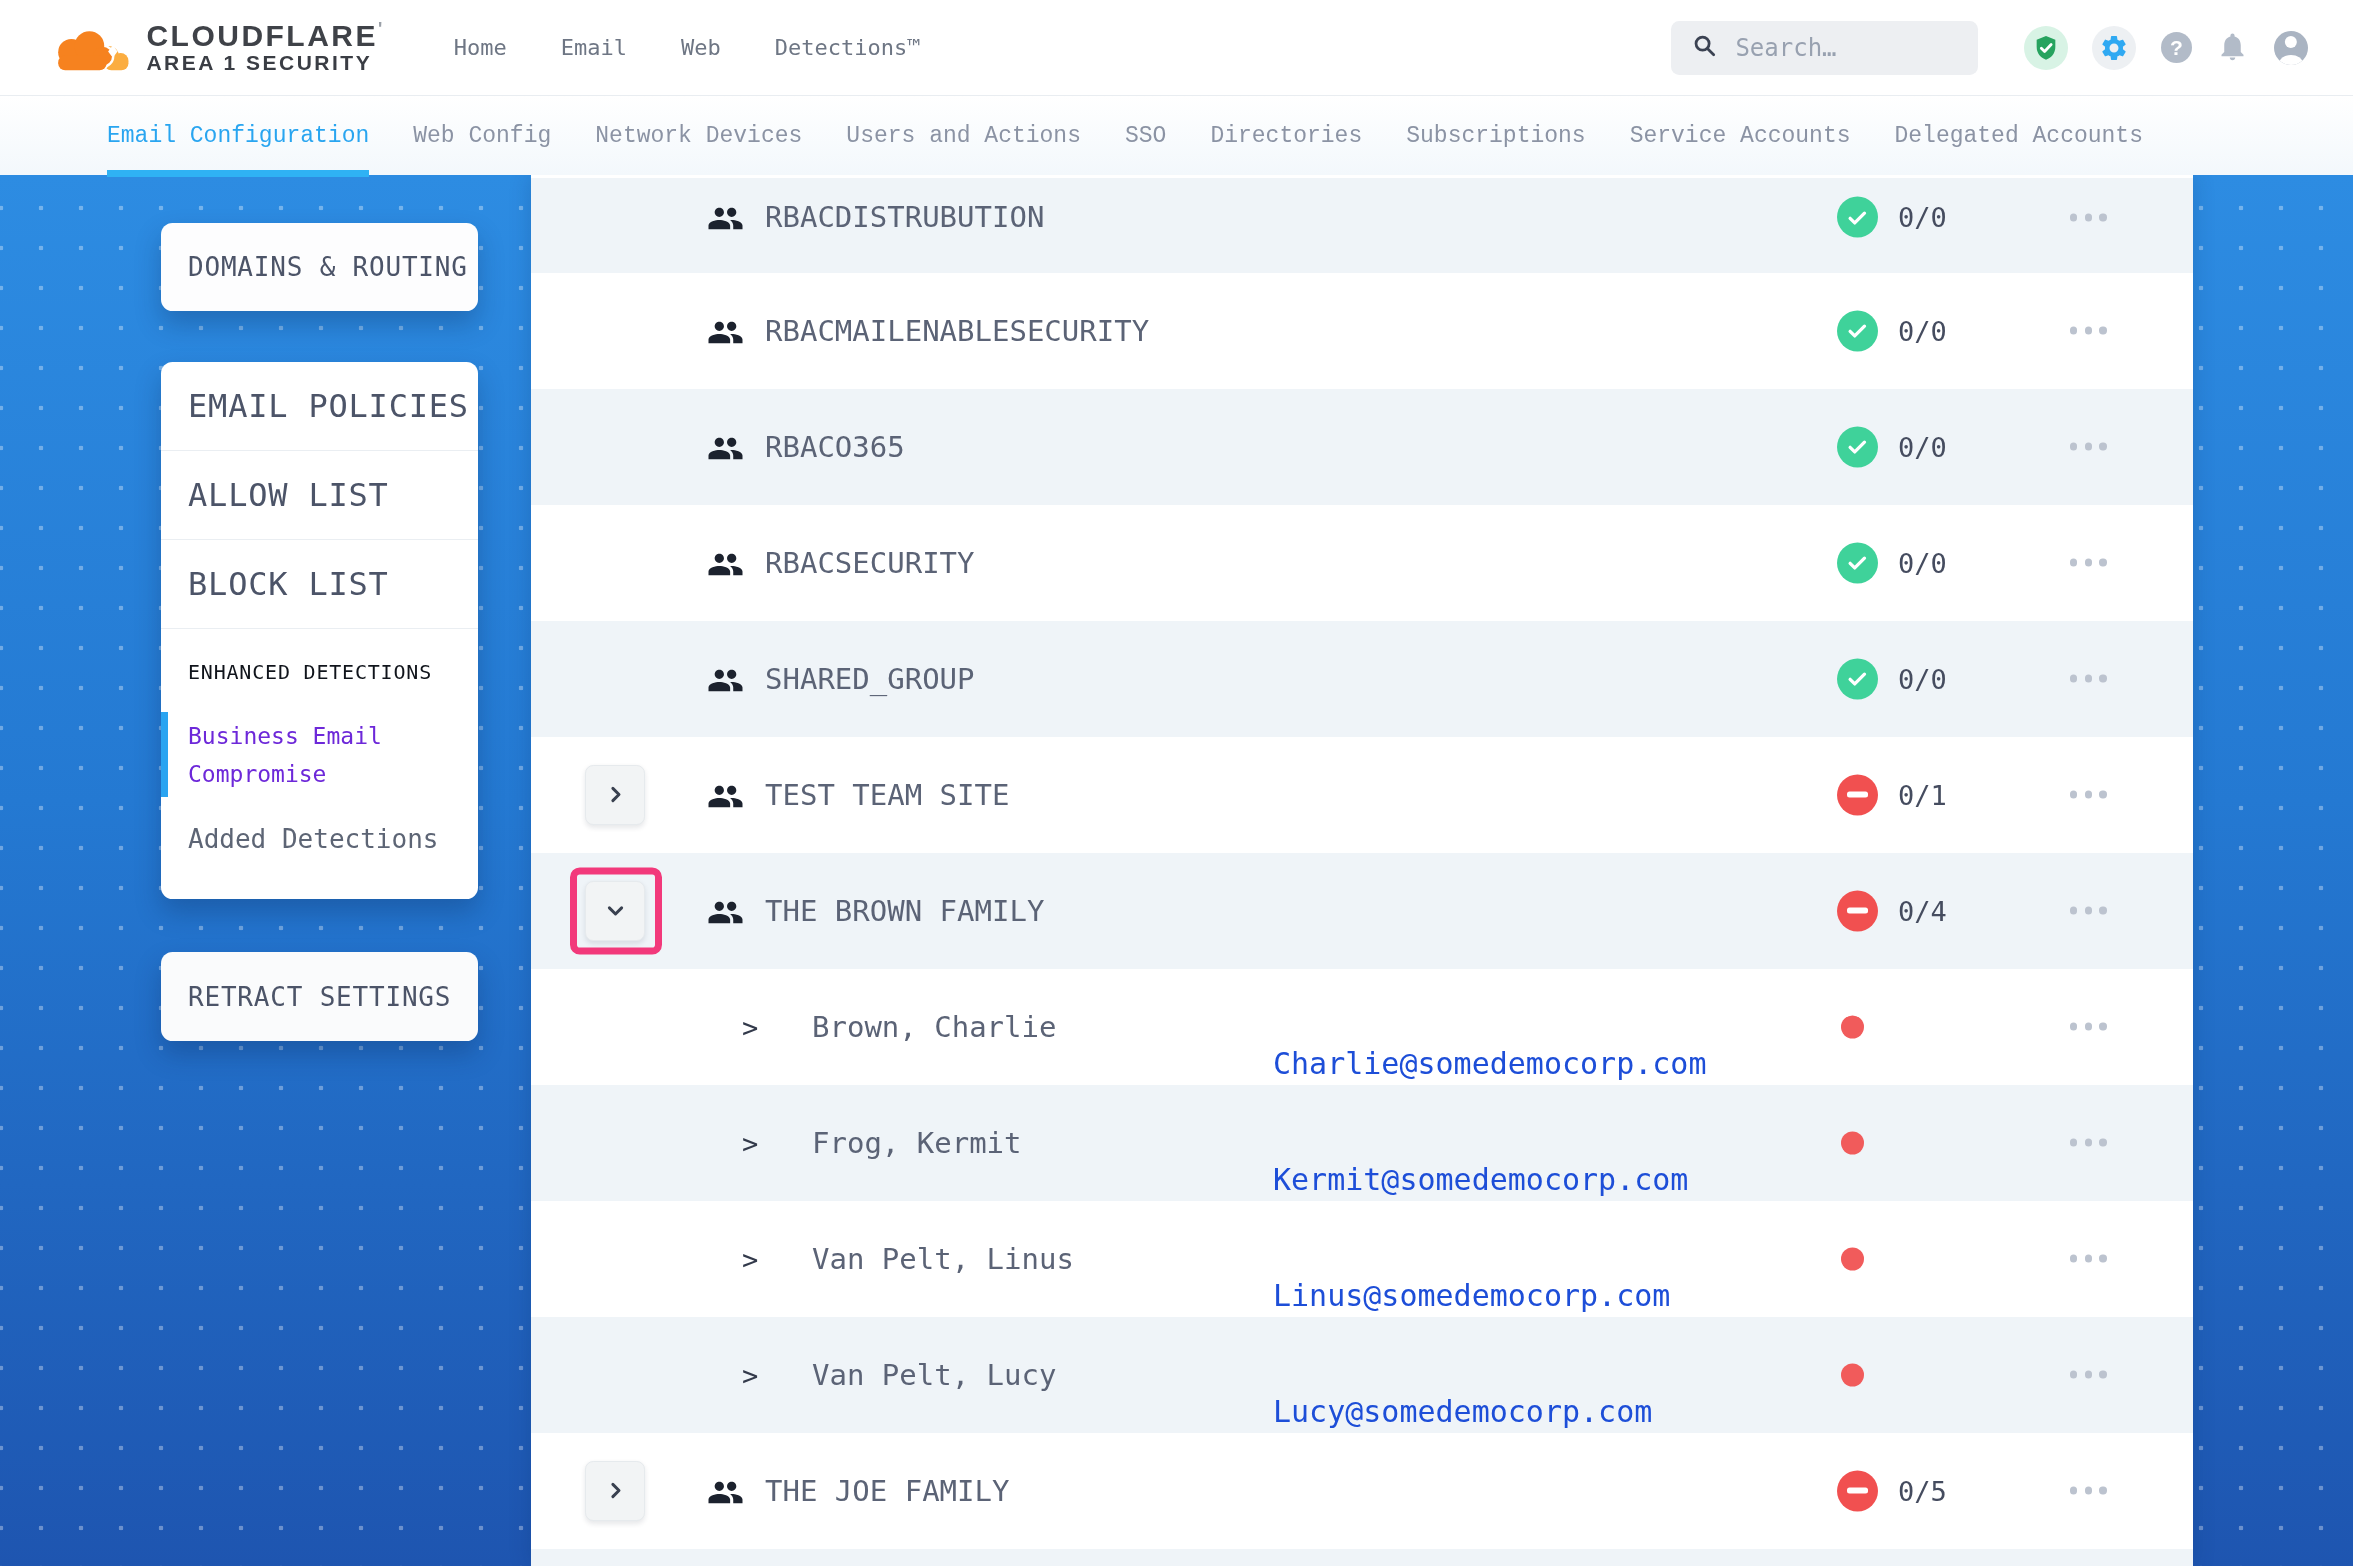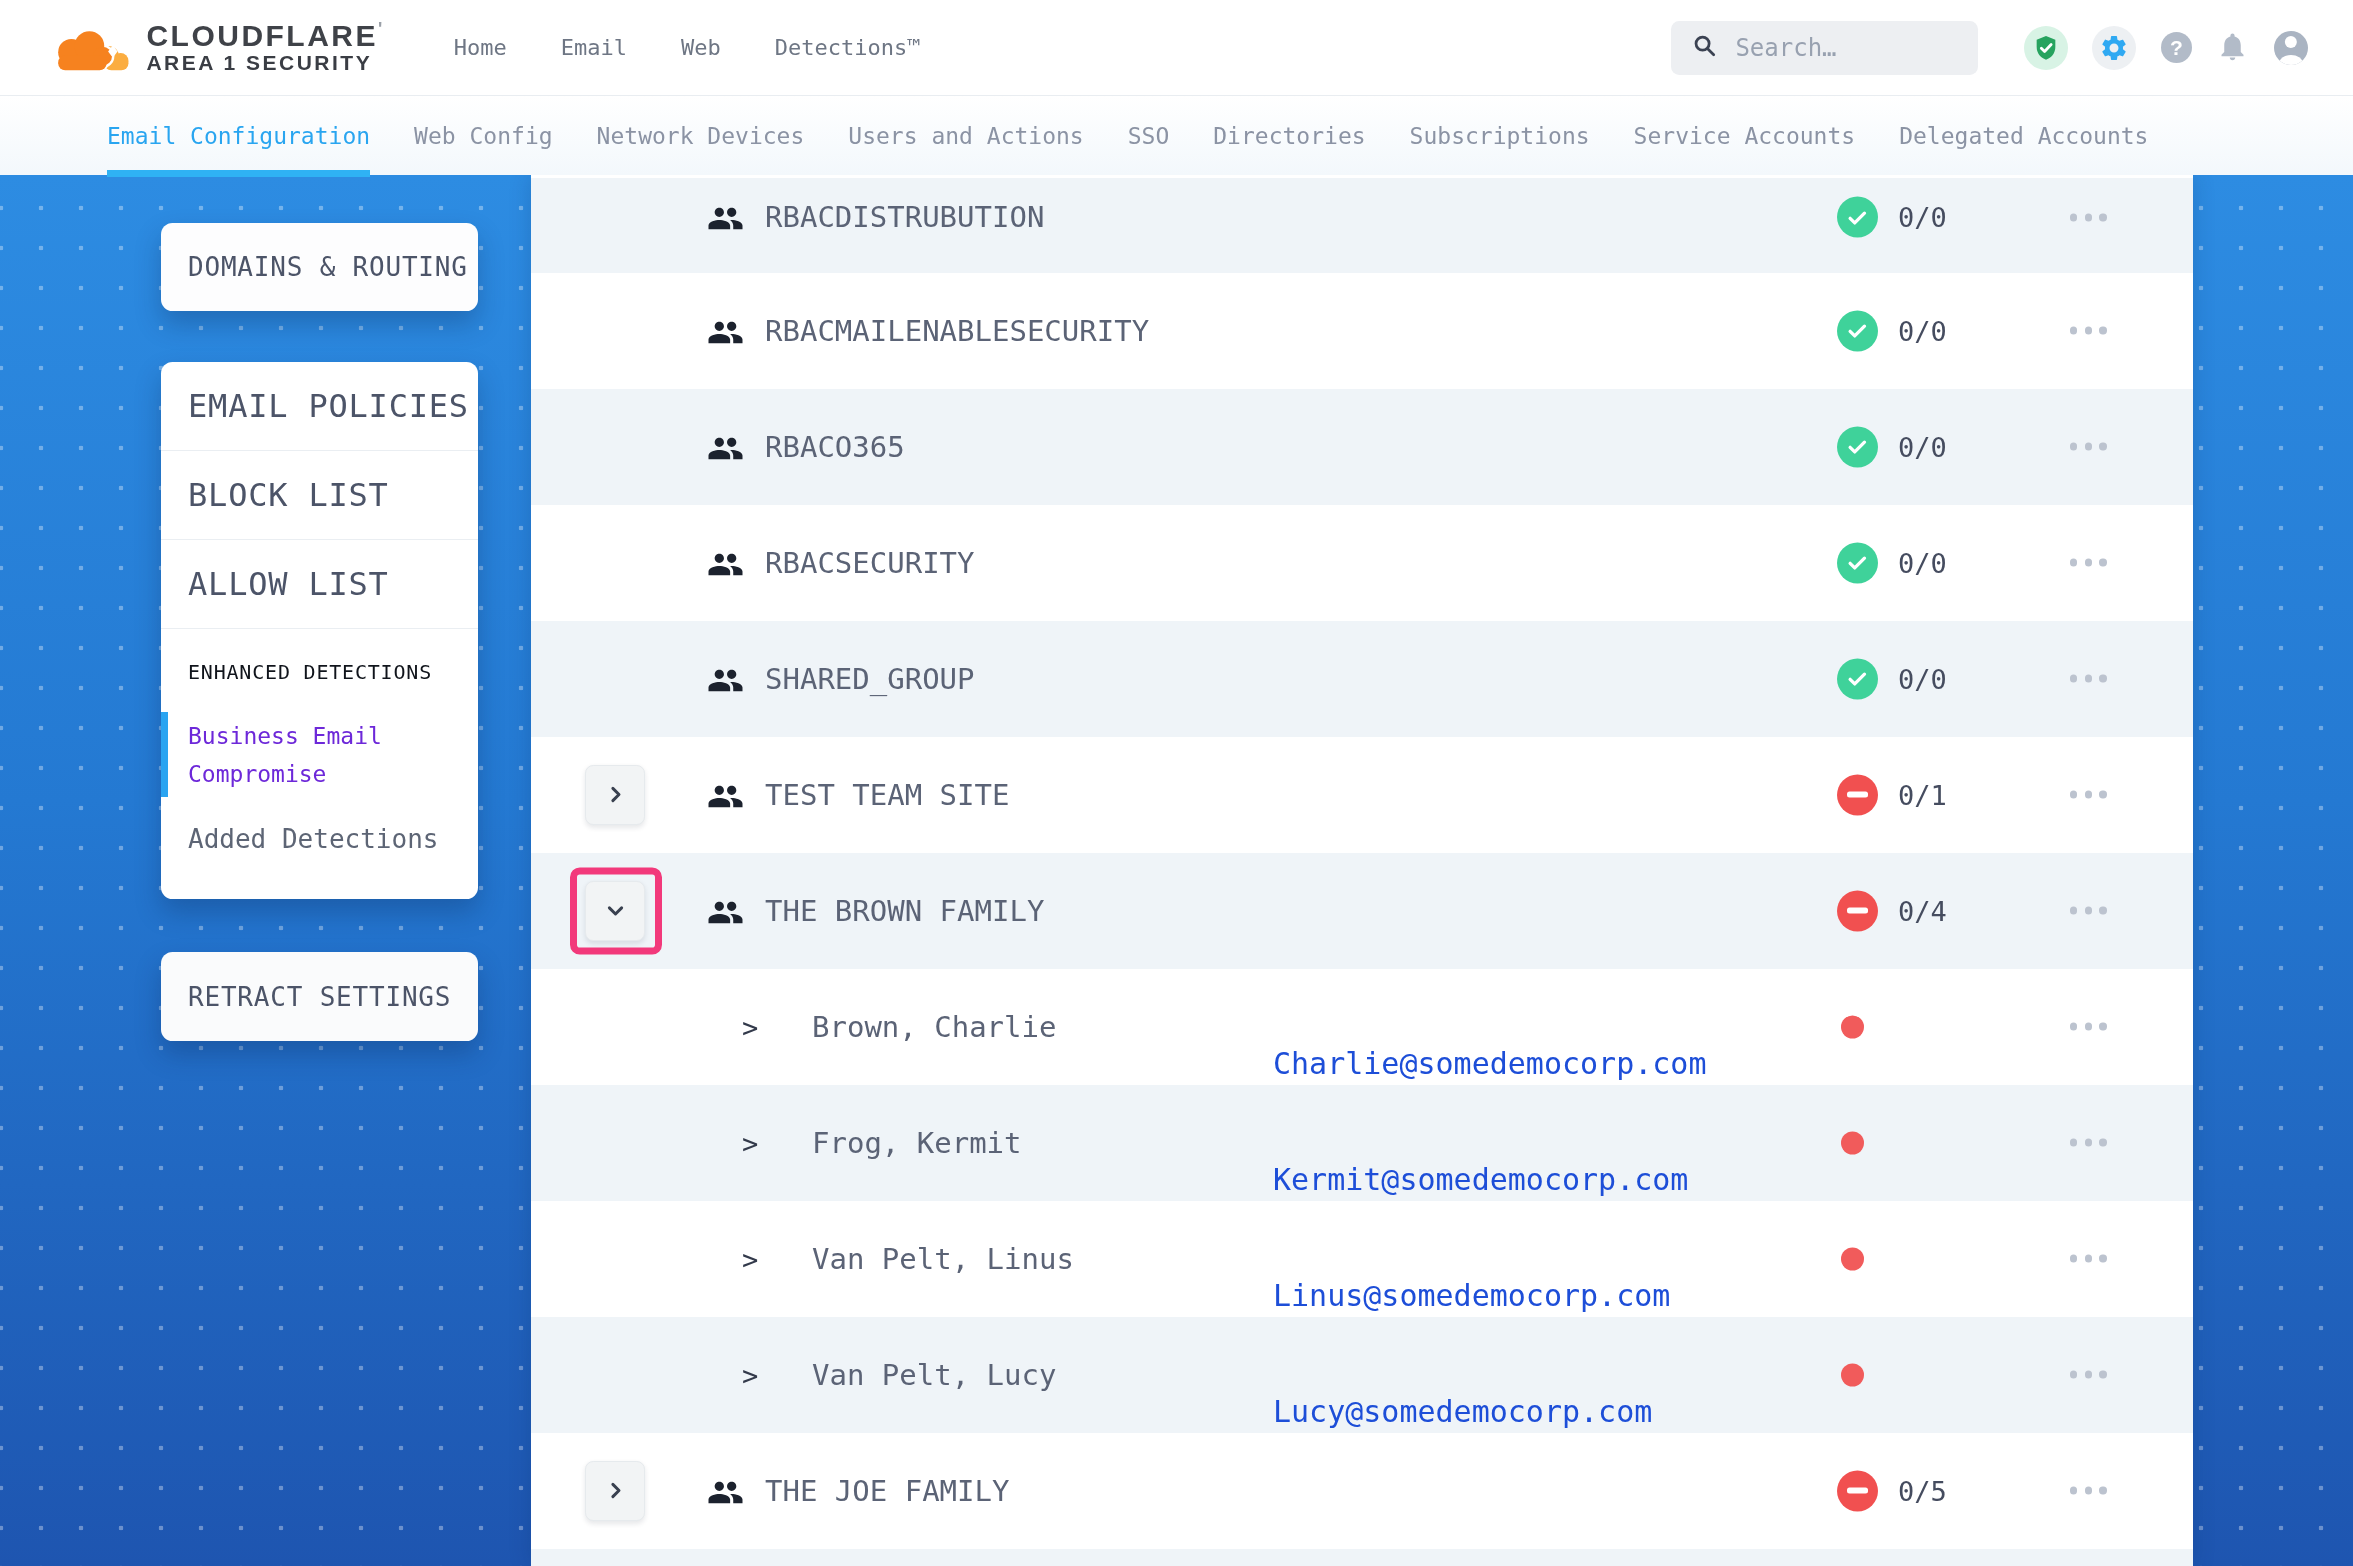--- a/index.html
+++ b/index.html
@@ -36,21 +36,21 @@
   .avatar{width:34px;height:34px;border-radius:50%;background:#aab4c2;
           position:relative;overflow:hidden;}
   .avatar::before{content:"";position:absolute;left:50%;top:5.7px;width:12.3px;height:12.3px;
                   transform:translateX(-50%);border-radius:50%;background:#fff;}
   .avatar::after{content:"";position:absolute;left:50%;bottom:-5.7px;width:23px;height:14.8px;
                  transform:translateX(-50%);border-radius:50%;background:#fff;}
 
   
   .subnav{height:79px;background:linear-gradient(180deg,#ffffff 0%,#f3f8fc 100%);
           display:flex;align-items:center;gap:44px;padding-left:107px;
-          font-size:23px;color:#8b93a4;position:relative;z-index:4;}
+          font-size:23px;color:#8b93a4;position:relative;z-index:4;font-family:Liberation Mono, monospace;}
   .subnav .item{position:relative;line-height:28px;cursor:default;white-space:nowrap;}
   .subnav .item.active{color:#29a5f0;}
   .subnav .item.active::after{content:"";position:absolute;left:0;right:0;top:48px;
                               height:7.4px;background:#2fb2f4;}
 
   
   .body{position:relative;height:1391px;
         background:linear-gradient(180deg,#2d8ce2 0%,#2479d2 45%,#1e55b0 100%);}
   .body::before{content:"";position:absolute;inset:0;z-index:1;
         background-image:radial-gradient(circle,rgba(255,255,255,.34) 2.1px,transparent 2.6px);
@@ -411,22 +411,22 @@
           </div>
           <div class="row spacer light"></div>
         </div>
     </div>
 
     <div class="sidebar">
       <div class="card single" id="card-domains">DOMAINS &amp; ROUTING</div>
 
       <div class="card" id="card-policies">
         <div class="menu-item">EMAIL POLICIES</div>
+        <div class="menu-item">ALLOW LIST</div>
         <div class="menu-item">BLOCK LIST</div>
-        <div class="menu-item">ALLOW LIST</div>
         <div class="enhanced">
           <div class="enh-title">ENHANCED DETECTIONS</div>
           <div class="bec">Business Email Compromise</div>
           <div class="added">Added Detections</div>
         </div>
       </div>
 
       <div class="card single" id="card-retract">RETRACT SETTINGS</div>
     </div>
   </div>

